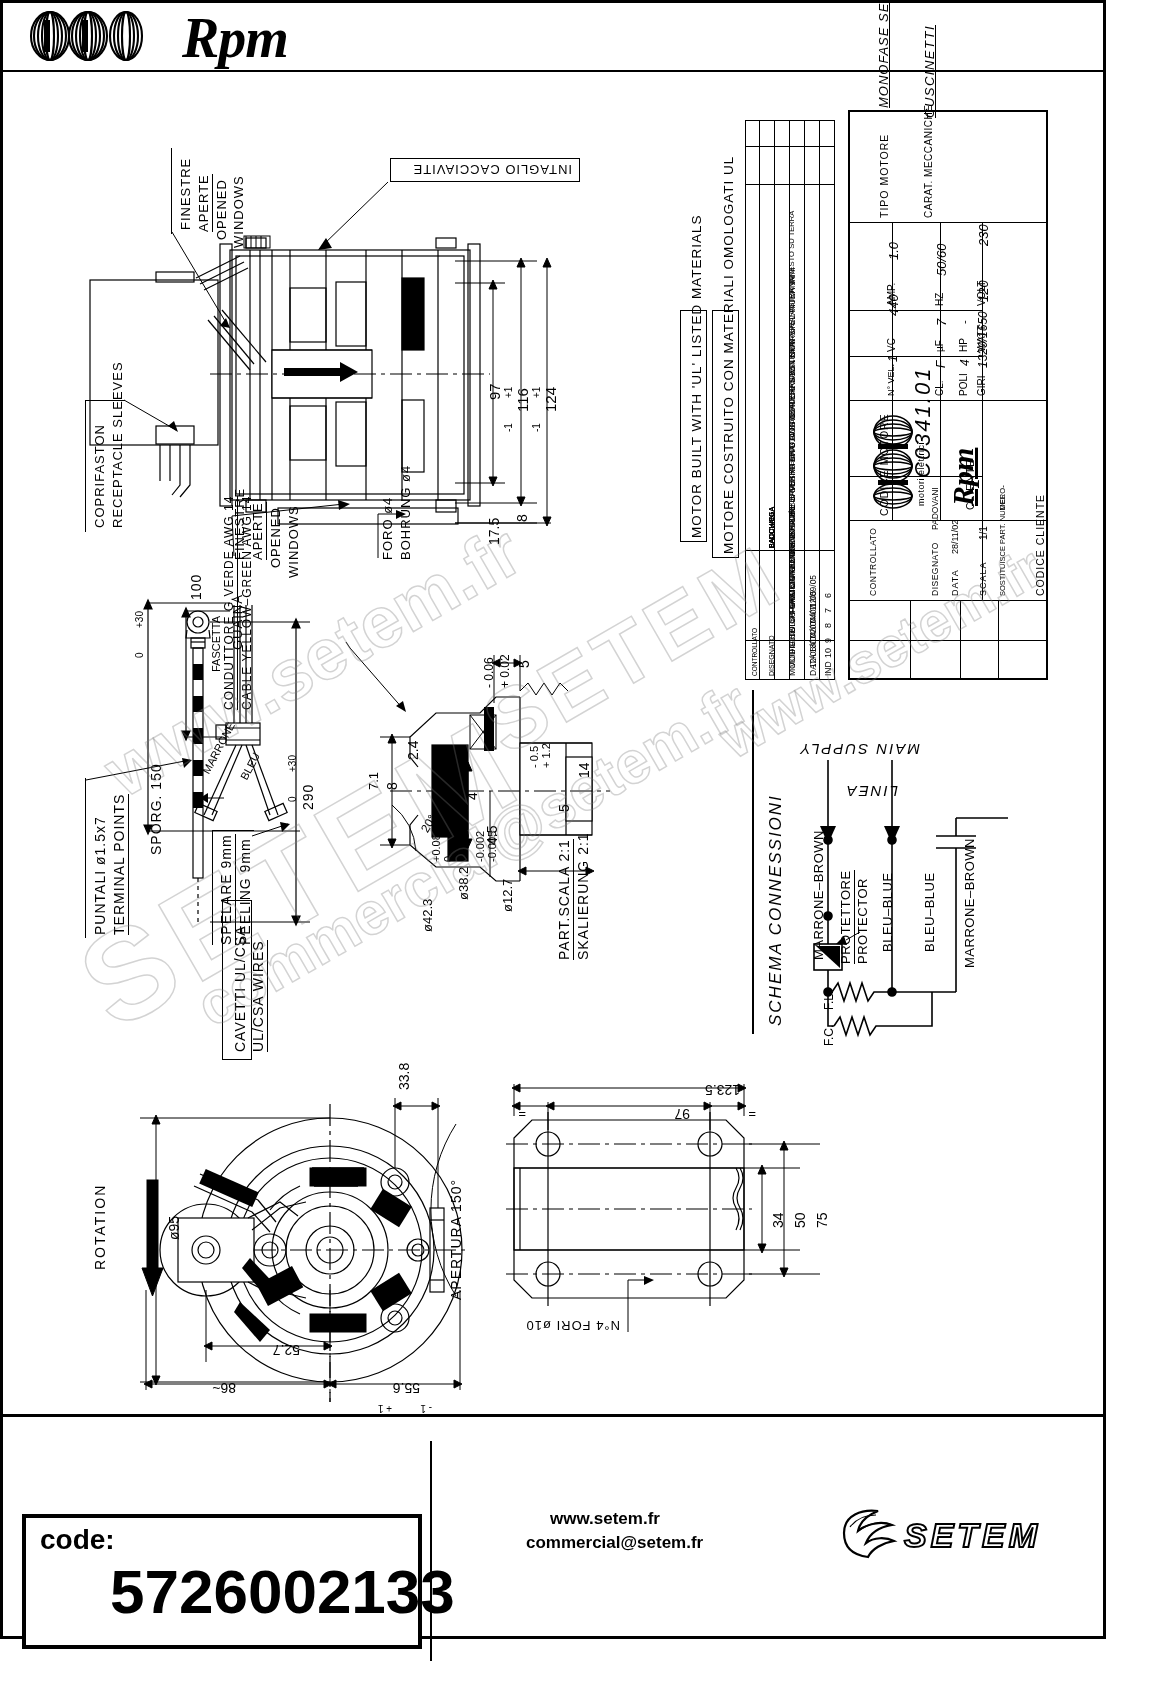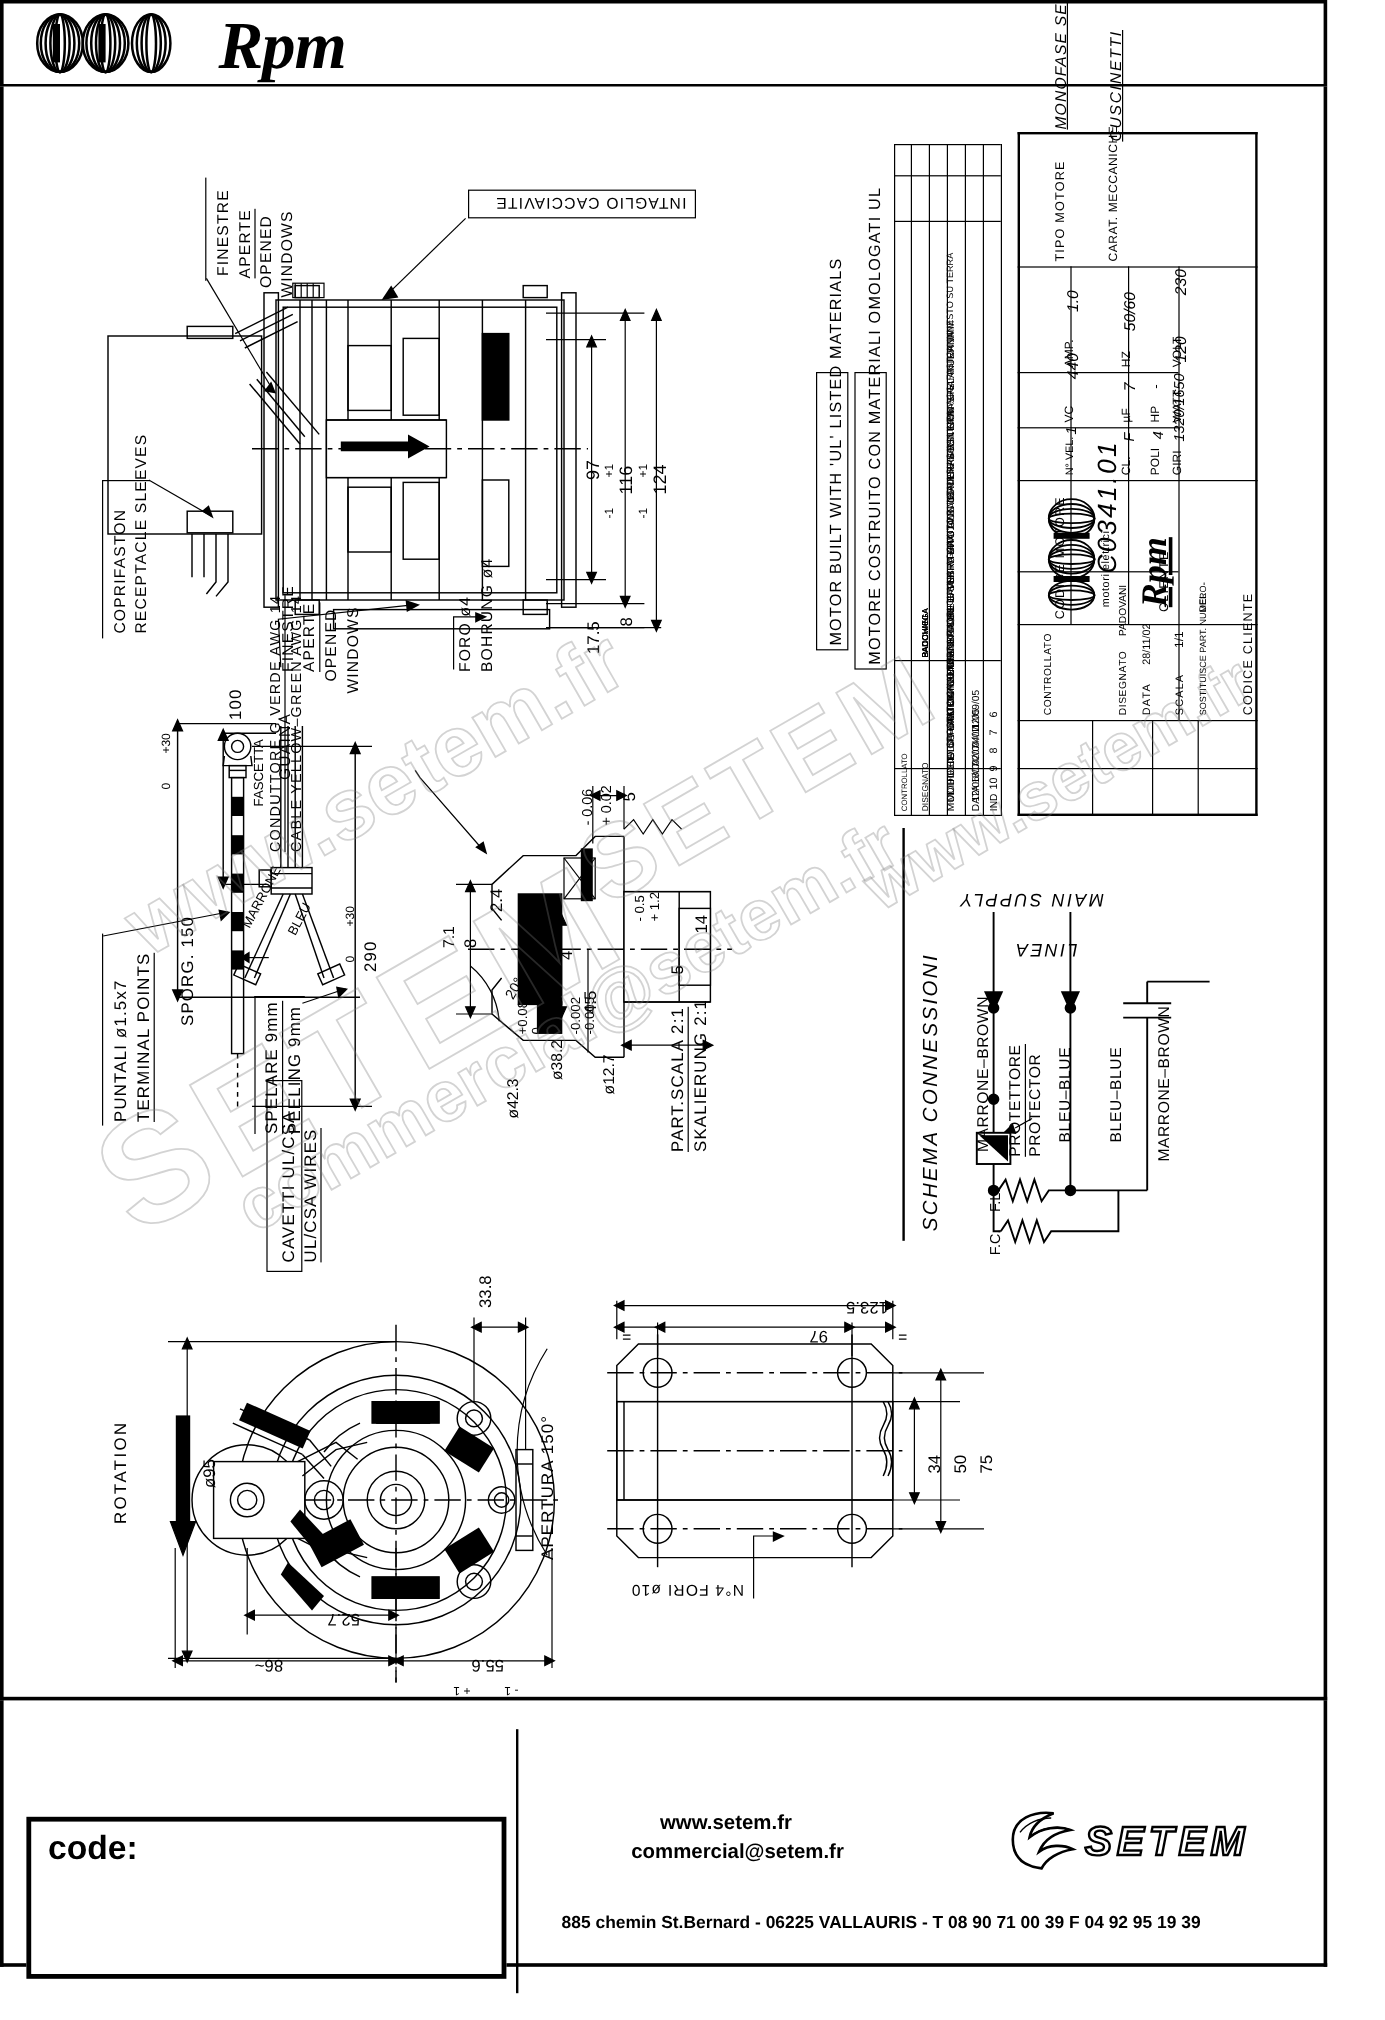--- a/index.html
+++ b/index.html
@@ -876,26 +876,26 @@
     <div class="vt" style="left:620px;top:1333px;font-size:13px;letter-spacing:1px;transform:rotate(180deg)">N°4 FORI ø10</div>
     <svg style="position:absolute;left:620px;top:1274px" width="40" height="62">
       <path d="M8 58 L8 6 L30 6" stroke="#000" fill="none" stroke-width="1"></path>
       <path d="M24 2 l10 4 -10 5 z" fill="#000"></path>
     </svg>
   </div>
 
   <div id="footer-frame"></div>
   <div id="code-box">
     <div id="code-label">code:</div>
+    <div id="code-value">5726002133</div>
   </div>
   <div class="ln" style="left:430px;top:1441px;width:2px;height:220px"></div>
   <div id="footer-right">
     <div id="f-url">www.setem.fr</div>
     <div id="f-mail">commercial@setem.fr</div>
-    <div id="f-addr">885 chemin St.Bernard  -  06225 VALLAURIS  -  T 08 90 71 00 39   F 04 92 95 19 39</div>
     <div id="setem-logo">
       <span>
         <svg width="62" height="52" viewBox="0 0 62 52">
           <path d="M6 26 C6 8 24 2 40 4 C30 8 22 14 20 24 C30 16 44 14 54 18 C42 20 32 26 28 36 C36 30 48 30 56 34 C44 36 34 42 30 50 C14 48 6 40 6 26 Z" fill="none" stroke="#000" stroke-width="2.2"></path>
           <path d="M20 24 C30 16 44 14 54 18" fill="none" stroke="#000" stroke-width="1.4"></path>
           <path d="M12 20 C18 12 28 8 38 8" fill="none" stroke="#000" stroke-width="1.2"></path>
         </svg>
       </span>
       <span id="setem-word">SETEM</span>
     </div>

